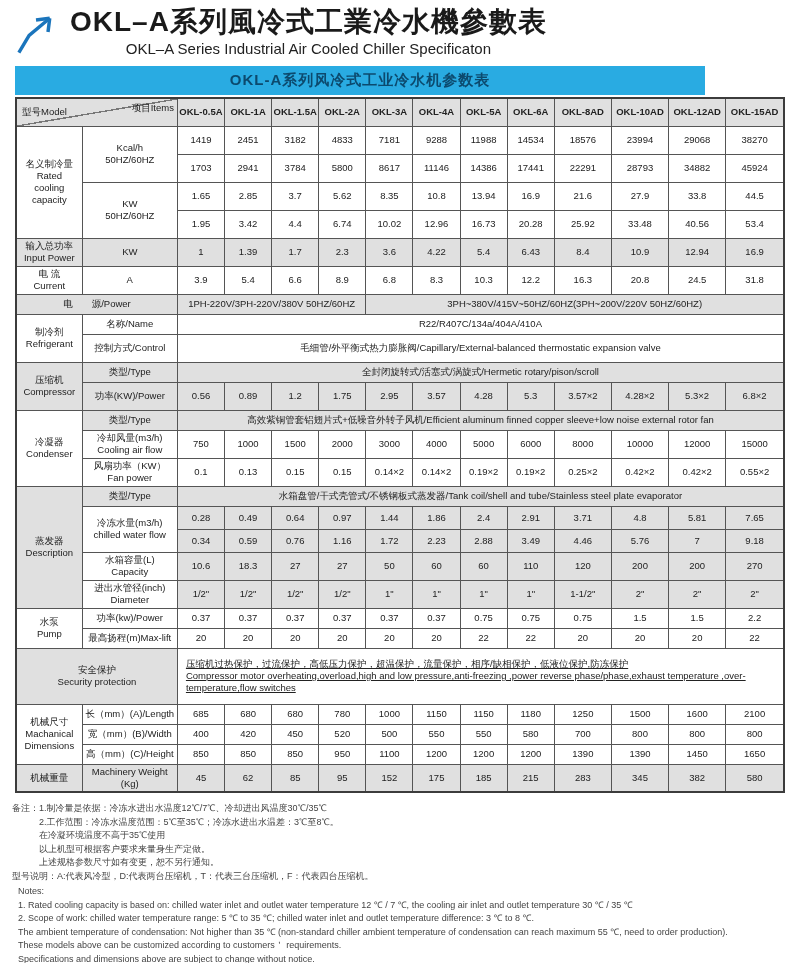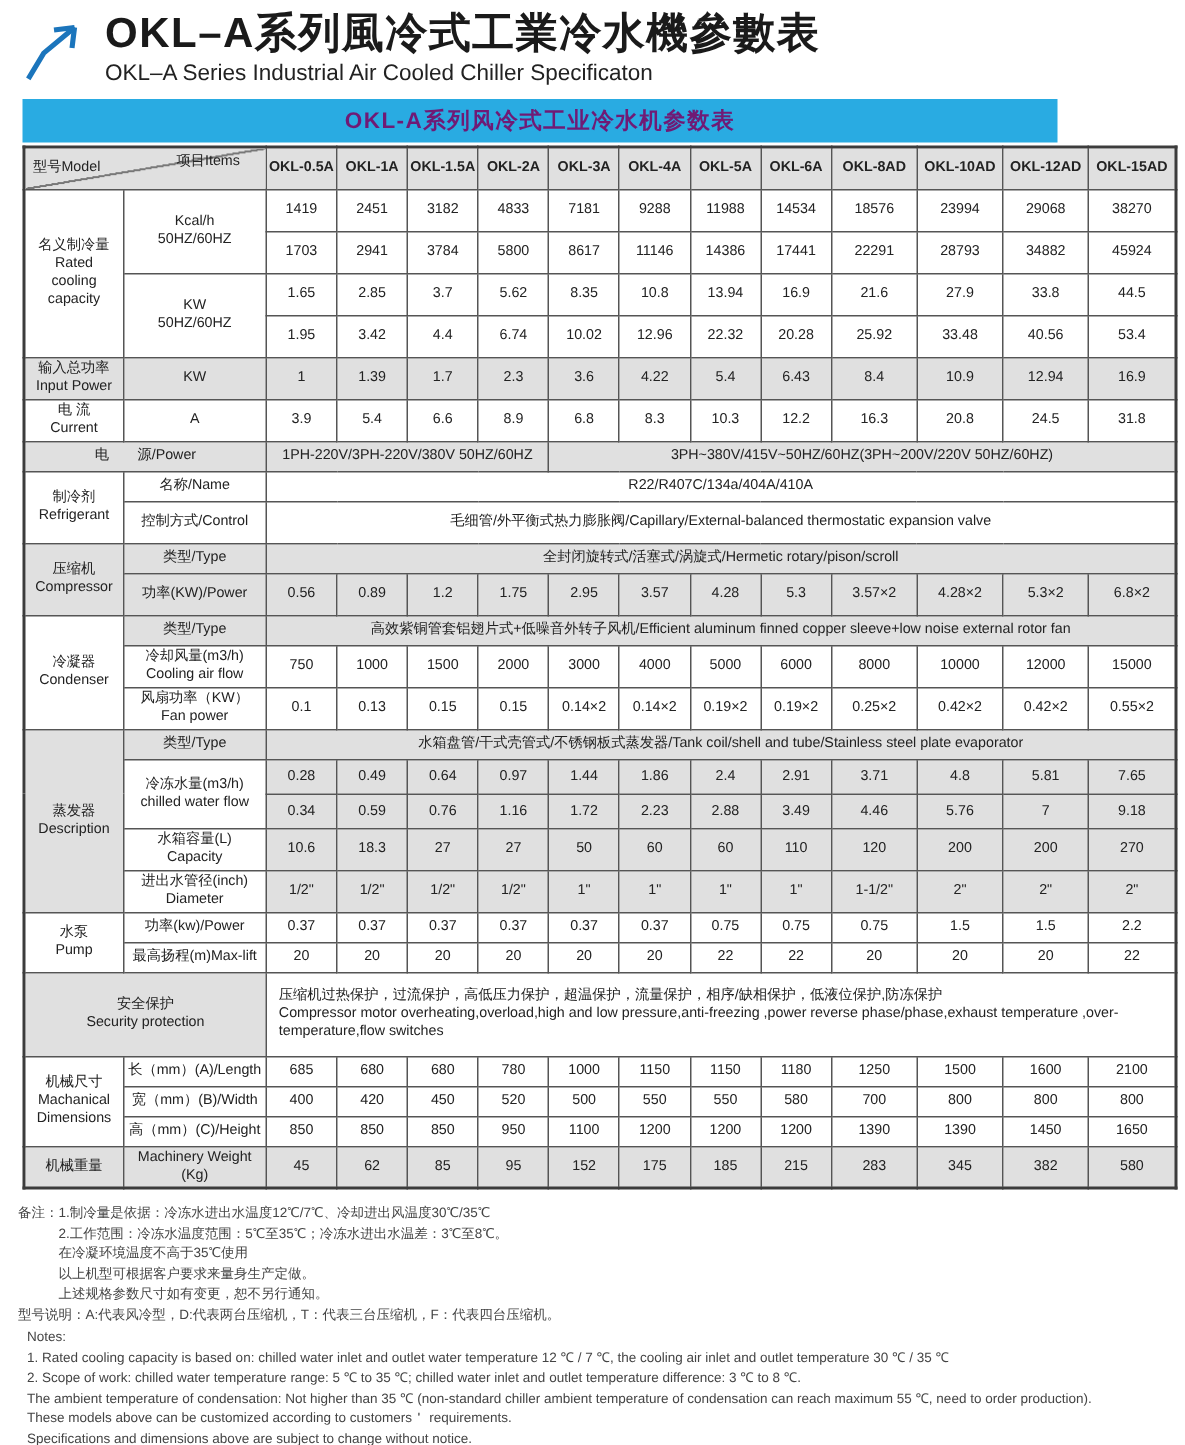--- a/index.html
+++ b/index.html
@@ -11,45 +11,45 @@
   *{box-sizing:border-box;}
   html,body{margin:0;padding:0;background:#fff;}
   body{width:790px;font-family:"Liberation Sans",sans-serif;color:#1a1a1a;}
   .page{width:790px;padding-top:6px;}
 
   
   .hdr{display:flex;align-items:flex-start;padding-left:10px;height:56px;}
   .logo{width:52px;height:48px;flex:0 0 52px;margin-top:2px;}
   .titles{padding-left:8px;}
   .title-zh{font-size:28px;font-weight:bold;letter-spacing:1px;line-height:1.15;}
-  .title-en{font-size:15px;font-weight:normal;color:#222;margin-top:2px;}
+  .title-en{font-size:15px;font-weight:normal;color:#222;margin-top:2px;text-align:center;}
 
   
-  .banner{width:690px;margin:4px 0 2px 15px;background:var(--banner);color:#701a75;
+  .banner{width:690px;margin:4px 0 2px 15px;background:var(--banner);color:#0c4a6e;
           font-size:15px;font-weight:bold;text-align:center;padding:5px 0;letter-spacing:1px;}
 
   
   table{border-collapse:collapse;table-layout:fixed;width:770px;margin-left:15px;
         border:2px solid #3c3c3c;}
   td{border:1px solid var(--line);text-align:center;vertical-align:middle;
      font-size:9.5px;line-height:1.25;color:#222;padding:1px 1px;white-space:pre-line;
      overflow:hidden;}
   tr{height:28px;}
   tr.sh{height:20px;}
   tr.md{height:23px;}
   tr.sec{height:56px;}
   td.gray{background:var(--shade);}
-  td.left{text-align:left;padding:3px 8px;}
+  td.left{text-align:left;padding:3px 8px;text-decoration:underline;}
   td.mh{font-weight:bold;font-size:9.5px;}
   td.corner{position:relative;padding:0;
     background:var(--shade) linear-gradient(to bottom right,
       rgba(0,0,0,0) calc(50% - 0.7px), #777 calc(50% - 0.7px),
       #777 calc(50% + 0.7px), rgba(0,0,0,0) calc(50% + 0.7px));text-decoration:underline;}
   .c-model{position:absolute;left:5px;top:7px;font-size:9.5px;}
-  .c-items{position:absolute;right:17px;top:3px;font-size:9.5px;}
+  .c-items{position:absolute;right:3px;top:3px;font-size:9.5px;}
 
   
   .notes-zh{margin:9px 0 0 12px;font-size:9px;color:#444;line-height:1.5;white-space:pre-line;}
   .notes-en{margin:2px 0 0 18px;font-size:9px;color:#444;line-height:1.5;white-space:pre-line;}
 </style>
 </head>
 <body>
 
 <div class="page">
 
@@ -150,21 +150,21 @@
           <td>33.8</td>
           <td>44.5</td>
         </tr>
         <tr>
           <td>1.95</td>
           <td>3.42</td>
           <td>4.4</td>
           <td>6.74</td>
           <td>10.02</td>
           <td>12.96</td>
-          <td>22.32</td>
+          <td>16.73</td>
           <td>20.28</td>
           <td>25.92</td>
           <td>33.48</td>
           <td>40.56</td>
           <td>53.4</td>
         </tr>
         <tr>
           <td class="gray">输入总功率
 Input Power</td>
           <td class="gray">KW</td>

